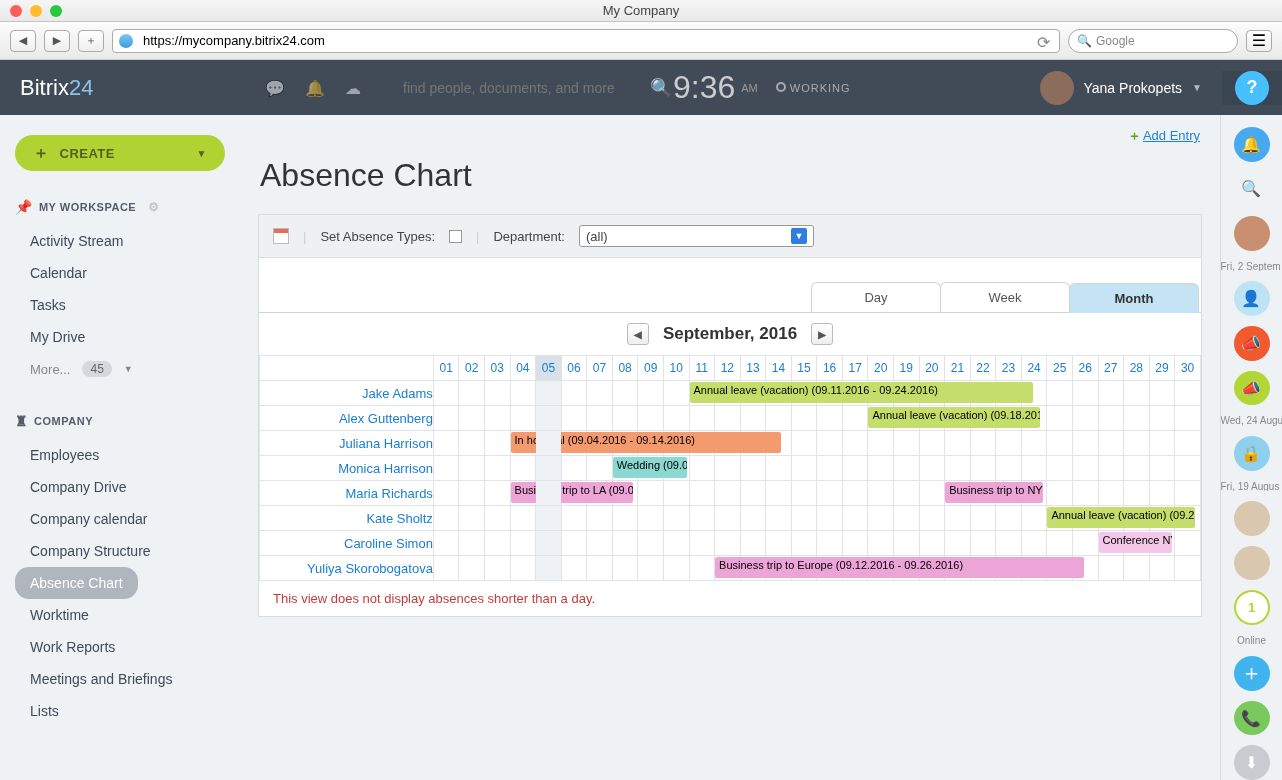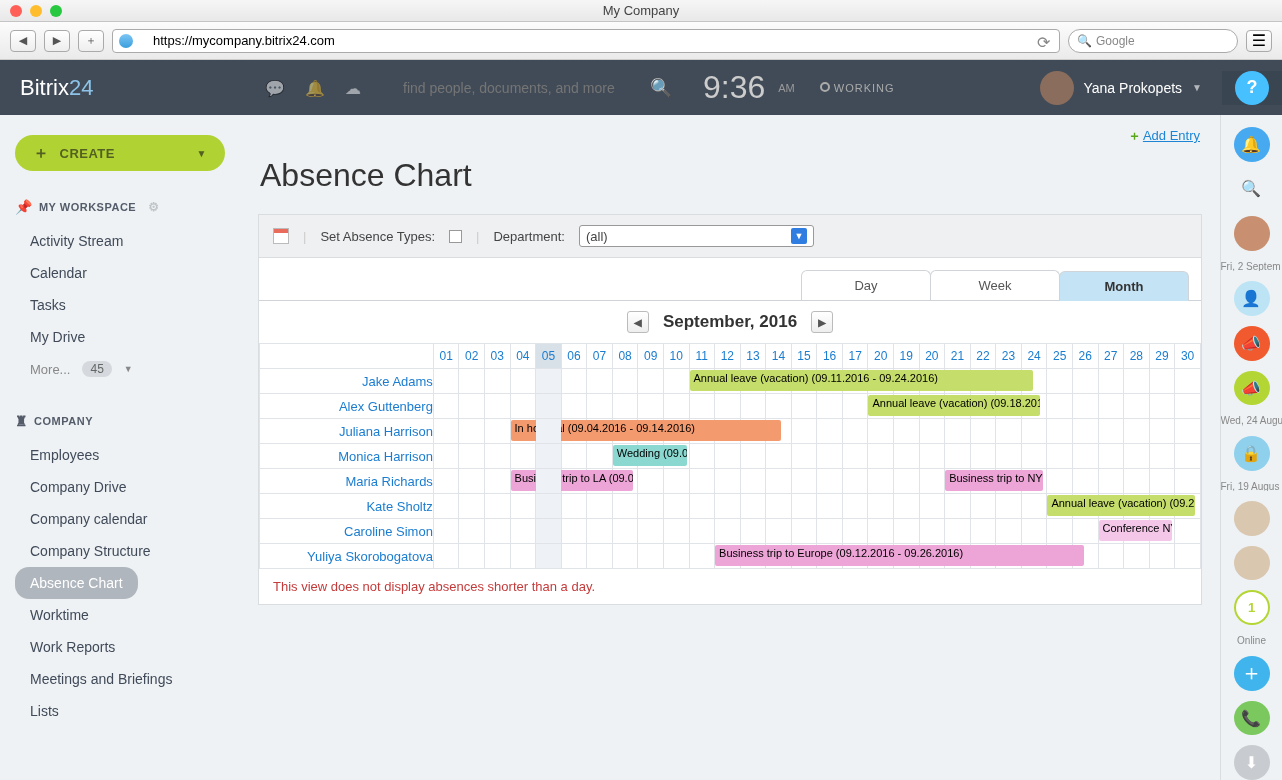--- a/index.html
+++ b/index.html
@@ -6,34 +6,34 @@
 body{background:#fff;overflow:hidden}
 .titlebar{height:22px;background:linear-gradient(#f6f6f6,#e8e8e8);display:flex;align-items:center;border-bottom:1px solid #c4c4c4;position:relative}
 .traffic{display:flex;gap:8px;padding-left:10px}
 .dot{width:12px;height:12px;border-radius:50%}
 .dot.r{background:#ff5f57}
 .dot.y{background:#ffbd2e}
 .dot.g{background:#28c940}
 .wtitle{position:absolute;left:50%;transform:translateX(-50%);font-size:13px;color:#444}
 .toolbar{height:38px;background:linear-gradient(#fcfcfc,#eaeaea);border-bottom:1px solid #ccc;display:flex;align-items:center;padding:0 10px;gap:8px}
 .navbtn{width:26px;height:22px;border:1px solid #aaa;border-radius:4px;background:linear-gradient(#fff,#eee);display:flex;align-items:center;justify-content:center;font-size:11px;color:#555}
-.addrbar{flex:1;display:flex;align-items:center;border:1px solid #aaa;border-radius:4px;background:#fff;height:24px;padding:0 6px;gap:20px}
+.addrbar{flex:1;display:flex;align-items:center;border:1px solid #aaa;border-radius:4px;background:#fff;height:24px;padding:0 6px;gap:10px}
 .addrbar input{border:none;flex:1;font-size:13px;outline:none}
 .globe{width:14px;height:14px;border-radius:50%;background:linear-gradient(#7cc6f5,#3a9edc)}
 .searchbar{width:170px;display:flex;align-items:center;border:1px solid #aaa;border-radius:12px;background:#fff;height:24px;padding:0 8px;gap:4px;color:#888;font-size:12px}
 .reload{width:16px;height:16px;color:#888}
 .sqbtn{width:26px;height:22px;border:1px solid #aaa;border-radius:4px;background:linear-gradient(#fff,#eee);display:flex;align-items:center;justify-content:center}
 .header{height:55px;background:#414b57;display:flex;align-items:center;color:#fff}
 .logo{width:240px;padding-left:20px;font-size:22px;font-weight:300}
 .logo .b24{color:#8dc3e8}
 .hicons{display:flex;gap:22px;padding-left:25px}
 .hicon{width:18px;height:18px;opacity:0.5}
 .hsearch{flex:1;max-width:270px;margin-left:40px;color:#999;font-size:14px;display:flex;align-items:center;gap:10px}
 .hsearch input{background:none;border:none;color:#ccc;font-size:14px;outline:none;flex:1}
-.clock{display:flex;align-items:center;gap:13px;margin-left:30px}
+.clock{display:flex;align-items:center;gap:6px;}
 .time{font-size:32px;font-weight:200;color:#ccc}
 .ampm{font-size:11px;color:#999}
 .working{font-size:11px;letter-spacing:1px;color:#aaa;margin-left:12px}
 .rec{width:10px;height:10px;border:2px solid #aaa;border-radius:50%;display:inline-block;margin-right:4px}
 .user{margin-left:auto;padding-right:20px;display:flex;align-items:center;gap:10px;font-size:14px}
 .avatar{width:34px;height:34px;border-radius:50%;background:#8a6d5c}
 .chev{font-size:10px;opacity:0.6}
 .help{width:60px;background:#3a4552;display:flex;align-items:center;justify-content:center}
 .helpbtn{width:34px;height:34px;border-radius:50%;background:#47c0ff;color:#fff;display:flex;align-items:center;justify-content:center;font-size:18px;font-weight:bold}
 
@@ -57,21 +57,21 @@
 .ptitle{font-size:32px;font-weight:300;color:#333;padding:0 20px 20px}
 .card{background:#fff;margin:0 18px;border:1px solid #d9dde0}
 .filterbar{background:#eef0f2;border-bottom:1px solid #d9dde0;padding:10px 14px;display:flex;align-items:center;gap:14px;font-size:13px;color:#444}
 .cal-ico{width:16px;height:16px;border:1px solid #bbb;background:#fff;position:relative}
 .cal-ico::before{content:"";position:absolute;top:0;left:0;right:0;height:4px;background:#e86b5c}
 .cbx{width:13px;height:13px;border:1px solid #999;background:#fff;display:inline-block}
 .sep{color:#ccc}
 .deptsel{width:235px;height:22px;border:1px solid #999;border-radius:3px;background:#fff;display:flex;align-items:center;padding:0 6px;font-size:13px}
 .deptsel .arr{margin-left:auto;width:16px;height:16px;background:#2f7de0;border-radius:2px;color:#fff;font-size:9px;display:flex;align-items:center;justify-content:center}
 
-.tabs{display:flex;justify-content:flex-end;margin-top:12px;padding-right:12px}
+.tabs{display:flex;justify-content:flex-end;margin-top:24px;padding-right:2px}
 .tab{width:130px;height:30px;border:1px solid #d0d4d8;border-bottom:none;background:#fff;display:flex;align-items:center;justify-content:center;font-size:13px;color:#555;margin-left:-1px;border-radius:6px 6px 0 0;cursor:pointer}
 .tab.active{background:#c4e3f5;color:#333;font-weight:bold;position:relative;top:1px}
 
 .calwrap{border-top:1px solid #d0d4d8}
 .calhead{display:flex;align-items:center;justify-content:center;gap:14px;padding:10px;font-size:17px;font-weight:bold;color:#333}
 .navarrow{width:22px;height:22px;border:1px solid #bbb;background:linear-gradient(#fff,#eee);border-radius:3px;font-size:10px;display:flex;align-items:center;justify-content:center;color:#555;cursor:pointer}
 
 .grid{width:100%;border-collapse:collapse;font-size:13px}
 .grid th,.grid td{border:1px solid #e0e4e8;height:25px;padding:0}
 .grid .namecell{width:170px;padding-left:8px;text-align:right}

